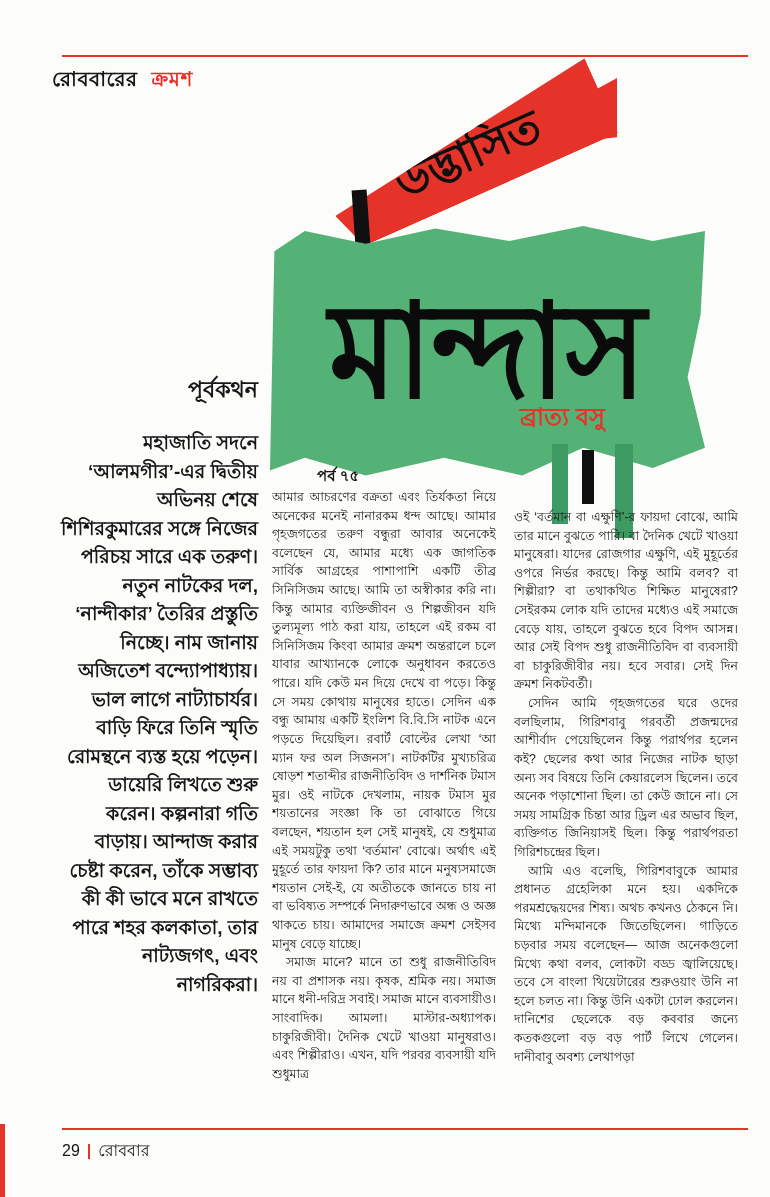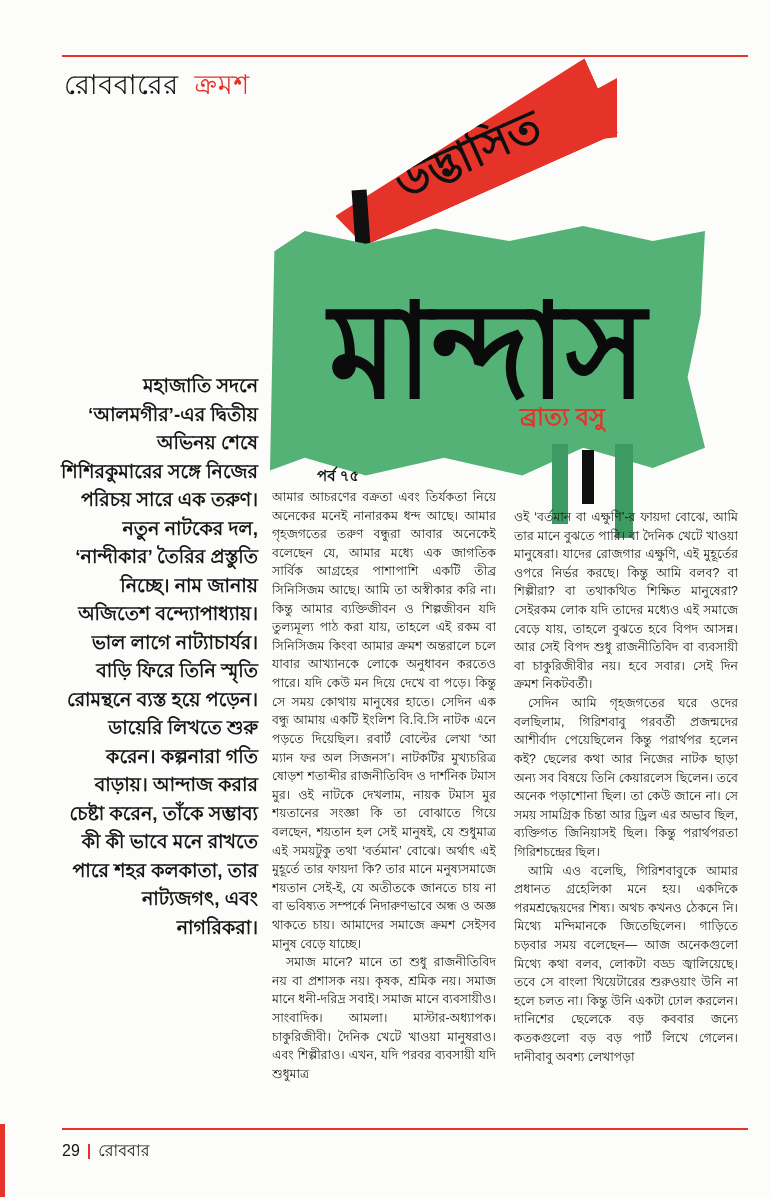--- a/index.html
+++ b/index.html
@@ -7,21 +7,21 @@
     position:relative;width:770px;height:1197px;margin:0 auto;
     background:#fcfcfa;overflow:hidden;
     font-family:"Liberation Sans",sans-serif;color:#161616;
   }
   
   .top-rule{position:absolute;left:62px;top:55px;width:686px;height:2px;background:#e63329;}
   .bottom-rule{position:absolute;left:62px;top:1128px;width:686px;height:2px;background:#e63329;}
   .edge-bar{position:absolute;left:0;top:1124px;width:5px;height:73px;background:#e63329;}
 
   
-  .header{position:absolute;left:64px;top:64px;font-size:27px;font-weight:normal;letter-spacing:.5px;}
+  .header{position:absolute;left:52px;top:64px;font-size:20px;font-weight:bold;letter-spacing:.5px;}
   .header .black{color:#161616;}
   .header .red{color:#e63329;margin-left:8px;}
 
   
   .masthead{position:absolute;left:270px;top:78px;width:440px;height:470px;}
   .ribbon-tri{position:absolute;left:212px;top:0;width:135px;height:74px;background:#e63329;
     clip-path:polygon(0 100%,100% 0,100% 80%);}
   .ribbon{position:absolute;left:52px;top:36px;width:292px;height:82px;background:#e63329;
     transform:rotate(-24deg);clip-path:polygon(0 52%,100% 0,100% 100%,5% 100%);
     display:flex;align-items:center;justify-content:center;}
@@ -76,20 +76,21 @@
     <div class="green-mass">
       <span class="main-title">মান্দাস</span>
     </div>
     <div class="drip drip1"></div>
     <div class="drip drip2"></div>
     <div class="drip drip3"></div>
     <div class="author">ব্রাত্য বসু</div>
   </div>
 
   <div class="intro">
+    <h2 class="intro-heading">পূর্বকথন</h2>
     <p class="intro-body">মহাজাতি সদনে ‘আলমগীর’-এর দ্বিতীয় অভিনয় শেষে শিশিরকুমারের সঙ্গে নিজের পরিচয় সারে এক তরুণ। নতুন নাটকের দল, ‘নান্দীকার’ তৈরির প্রস্তুতি নিচ্ছে। নাম জানায় অজিতেশ বন্দ্যোপাধ্যায়। ভাল লাগে নাট্যাচার্যর। বাড়ি ফিরে তিনি স্মৃতি রোমন্থনে ব্যস্ত হয়ে পড়েন। ডায়েরি লিখতে শুরু করেন। কল্পনারা গতি বাড়ায়। আন্দাজ করার চেষ্টা করেন, তাঁকে সম্ভাব্য কী কী ভাবে মনে রাখতে পারে শহর কলকাতা, তার নাট্যজগৎ, এবং নাগরিকরা।</p>
   </div>
 
   <div class="episode">পর্ব ৭৫</div>
 
   <div class="col col1">
     <p>আমার আচরণের বক্রতা এবং তির্যকতা নিয়ে অনেকের মনেই নানারকম ধন্দ আছে। আমার গৃহজগতের তরুণ বন্ধুরা আবার অনেকেই বলেছেন যে, আমার মধ্যে এক জাগতিক সার্বিক আগ্রহের পাশাপাশি একটি তীব্র সিনিসিজম আছে। আমি তা অস্বীকার করি না। কিন্তু আমার ব্যক্তিজীবন ও শিল্পজীবন যদি তুল্যমূল্য পাঠ করা যায়, তাহলে এই রকম বা সিনিসিজম কিংবা আমার ক্রমশ অন্তরালে চলে যাবার আখ্যানকে লোকে অনুধাবন করতেও পারে। যদি কেউ মন দিয়ে দেখে বা পড়ে। কিন্তু সে সময় কোথায় মানুষের হাতে। সেদিন এক বন্ধু আমায় একটি ইংলিশ বি.বি.সি নাটক এনে পড়তে দিয়েছিল। রবার্ট বোল্টের লেখা ‘আ ম্যান ফর অল সিজনস’। নাটকটির মুখ্যচরিত্র ষোড়শ শতাব্দীর রাজনীতিবিদ ও দার্শনিক টমাস মুর। ওই নাটকে দেখলাম, নায়ক টমাস মুর শয়তানের সংজ্ঞা কি তা বোঝাতে গিয়ে বলছেন, শয়তান হল সেই মানুষই, যে শুধুমাত্র এই সময়টুকু তথা ‘বর্তমান’ বোঝে। অর্থাৎ এই মুহূর্তে তার ফায়দা কি? তার মানে মনুষ্যসমাজে শয়তান সেই-ই, যে অতীতকে জানতে চায় না বা ভবিষ্যত সম্পর্কে নিদারুণভাবে অন্ধ ও অজ্ঞ থাকতে চায়। আমাদের সমাজে ক্রমশ সেইসব মানুষ বেড়ে যাচ্ছে।</p>
     <p>সমাজ মানে? মানে তা শুধু রাজনীতিবিদ নয় বা প্রশাসক নয়। কৃষক, শ্রমিক নয়। সমাজ মানে ধনী-দরিদ্র সবাই। সমাজ মানে ব্যবসায়ীও। সাংবাদিক। আমলা। মাস্টার-অধ্যাপক। চাকুরিজীবী। দৈনিক খেটে খাওয়া মানুষরাও। এবং শিল্পীরাও। এখন, যদি পরবর ব্যবসায়ী যদি শুধুমাত্র</p>
   </div>
 

